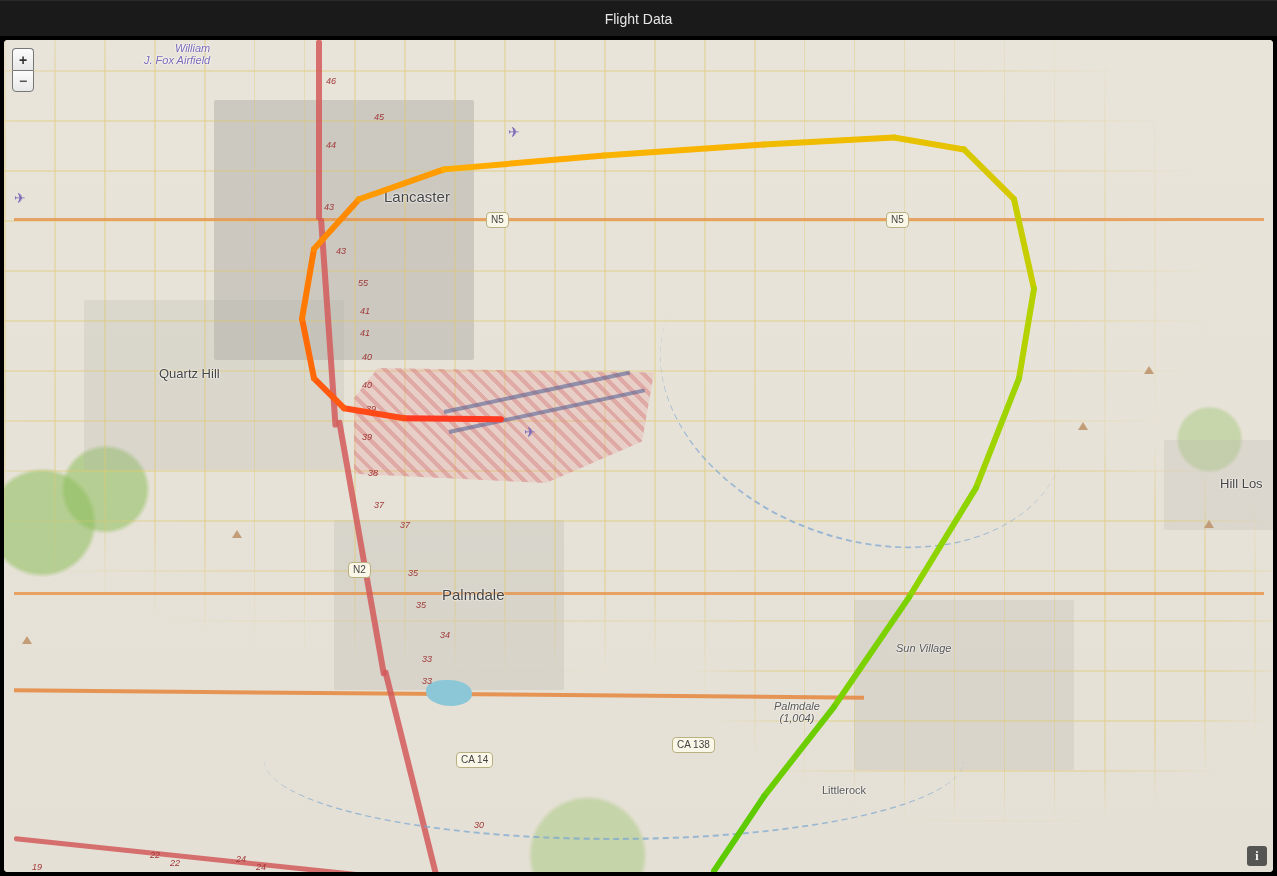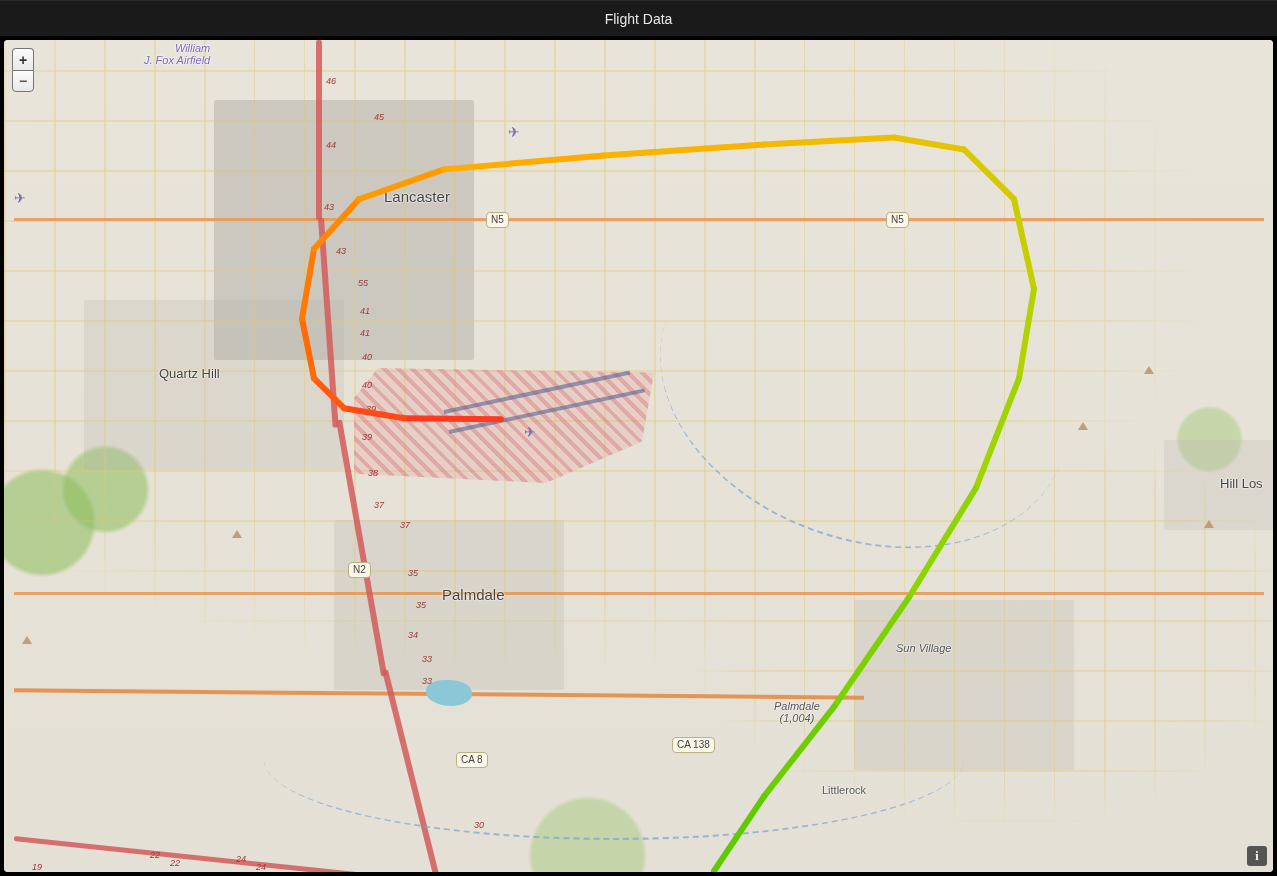--- a/index.html
+++ b/index.html
@@ -237,40 +237,40 @@
     <div class="map-label small" style="left:770px; top:660px; white-space:pre; text-align:center; font-style:italic;">Palmdale
 (1,004)</div>
     <div class="map-label small" style="left:892px; top:602px; font-style:italic;">Sun Village</div>
     <div class="map-label small" style="left:818px; top:744px;">Littlerock</div>
     <div class="map-label" style="left:1216px; top:436px;">Hill Los</div>
 
     <div class="hwy-shield" style="left:482px; top:172px;">N5</div>
     <div class="hwy-shield" style="left:882px; top:172px;">N5</div>
     <div class="hwy-shield" style="left:344px; top:522px;">N2</div>
     <div class="hwy-shield" style="left:668px; top:652px;margin-top:45px;">CA 138</div>
-    <div class="hwy-shield" style="left:452px; top:712px;">CA 8</div>
+    <div class="hwy-shield" style="left:452px; top:712px;">CA 14</div>
 
     <div class="exit-num" style="left:322px; top:36px;">46</div>
     <div class="exit-num" style="left:322px; top:72px;margin-left:48px;">45</div>
     <div class="exit-num" style="left:322px; top:100px;">44</div>
     <div class="exit-num" style="left:320px; top:162px;">43</div>
     <div class="exit-num" style="left:332px; top:206px;">43</div>
     <div class="exit-num" style="left:354px; top:238px;">55</div>
     <div class="exit-num" style="left:356px; top:266px;">41</div>
     <div class="exit-num" style="left:356px; top:288px;">41</div>
     <div class="exit-num" style="left:358px; top:312px;">40</div>
     <div class="exit-num" style="left:358px; top:340px;">40</div>
     <div class="exit-num" style="left:362px; top:364px;">39</div>
     <div class="exit-num" style="left:358px; top:392px;">39</div>
     <div class="exit-num" style="left:364px; top:428px;">38</div>
     <div class="exit-num" style="left:370px; top:460px;">37</div>
     <div class="exit-num" style="left:396px; top:480px;">37</div>
     <div class="exit-num" style="left:404px; top:528px;">35</div>
     <div class="exit-num" style="left:412px; top:560px;">35</div>
-    <div class="exit-num" style="left:404px; top:590px;">34</div>
+    <div class="exit-num" style="left:436px; top:590px;">34</div>
     <div class="exit-num" style="left:418px; top:614px;">33</div>
     <div class="exit-num" style="left:418px; top:636px;">33</div>
     <div class="exit-num" style="left:470px; top:780px;">30</div>
     <div class="exit-num" style="left:490px; top:830px;">29</div>
     <div class="exit-num" style="left:232px; top:814px;">24</div>
     <div class="exit-num" style="left:252px; top:822px;">24</div>
     <div class="exit-num" style="left:146px; top:810px;">22</div>
     <div class="exit-num" style="left:166px; top:818px;">22</div>
 
     <div class="exit-num" style="left:28px;  top:822px;">19</div>

